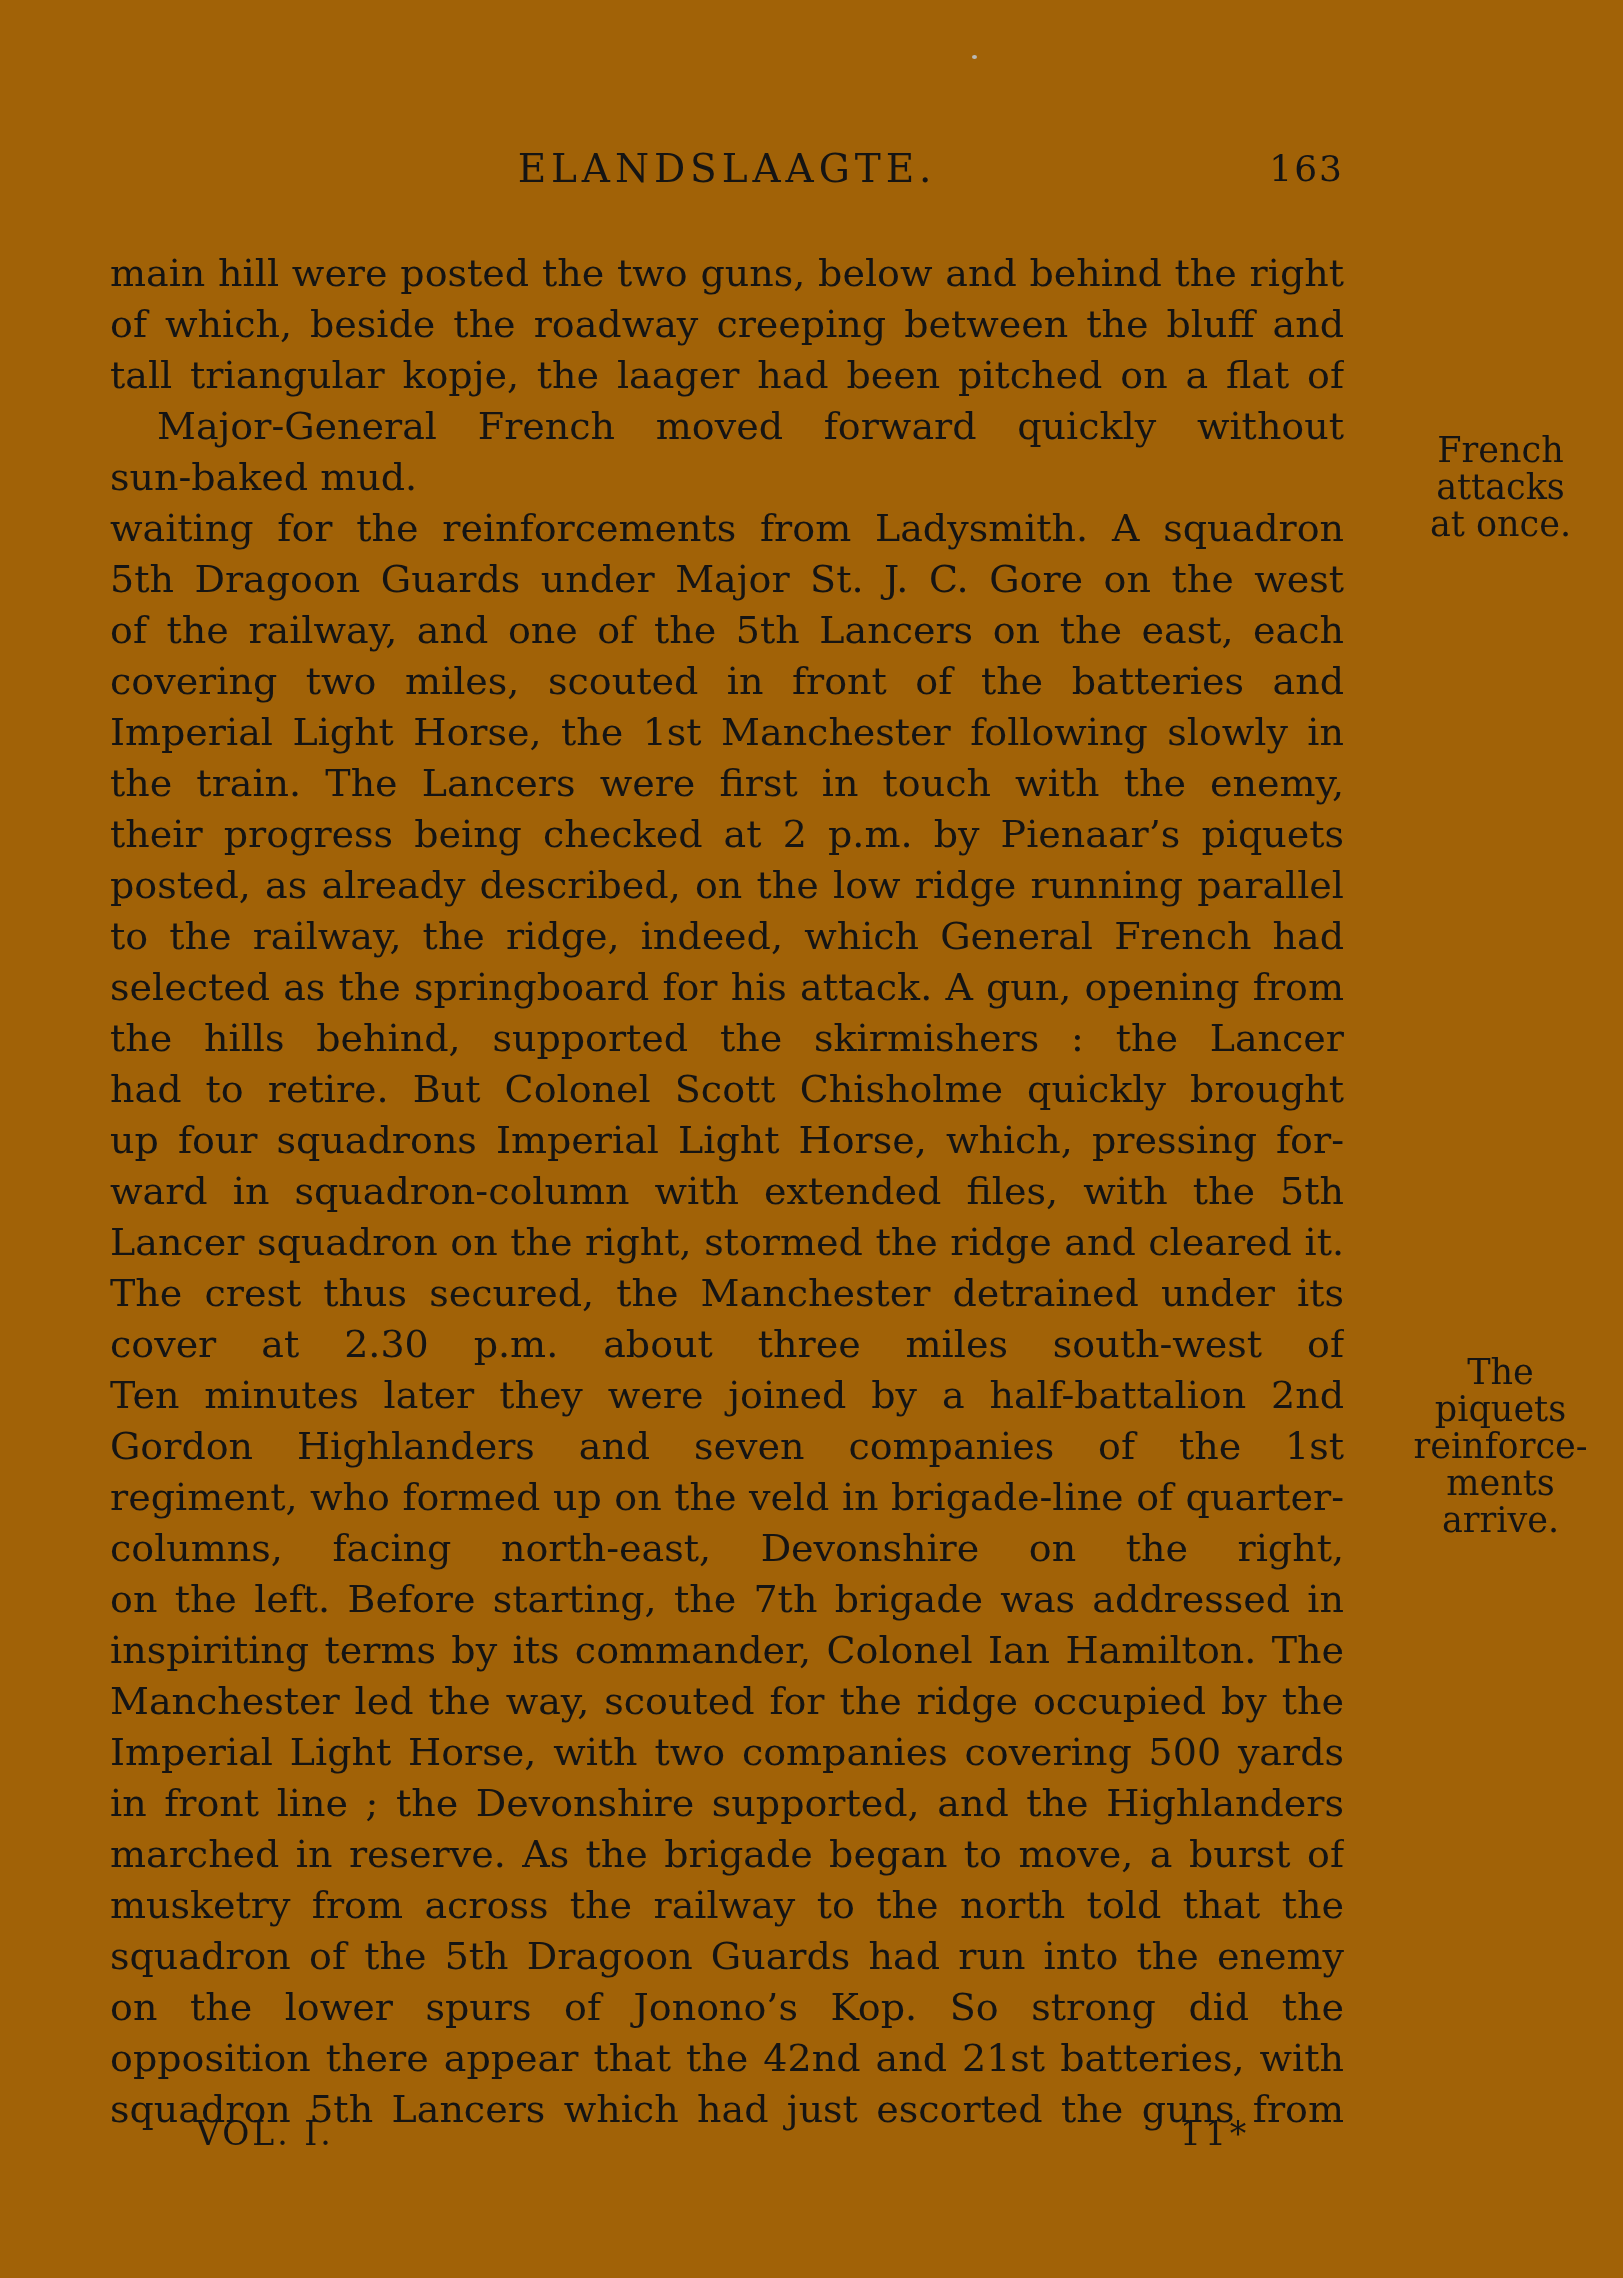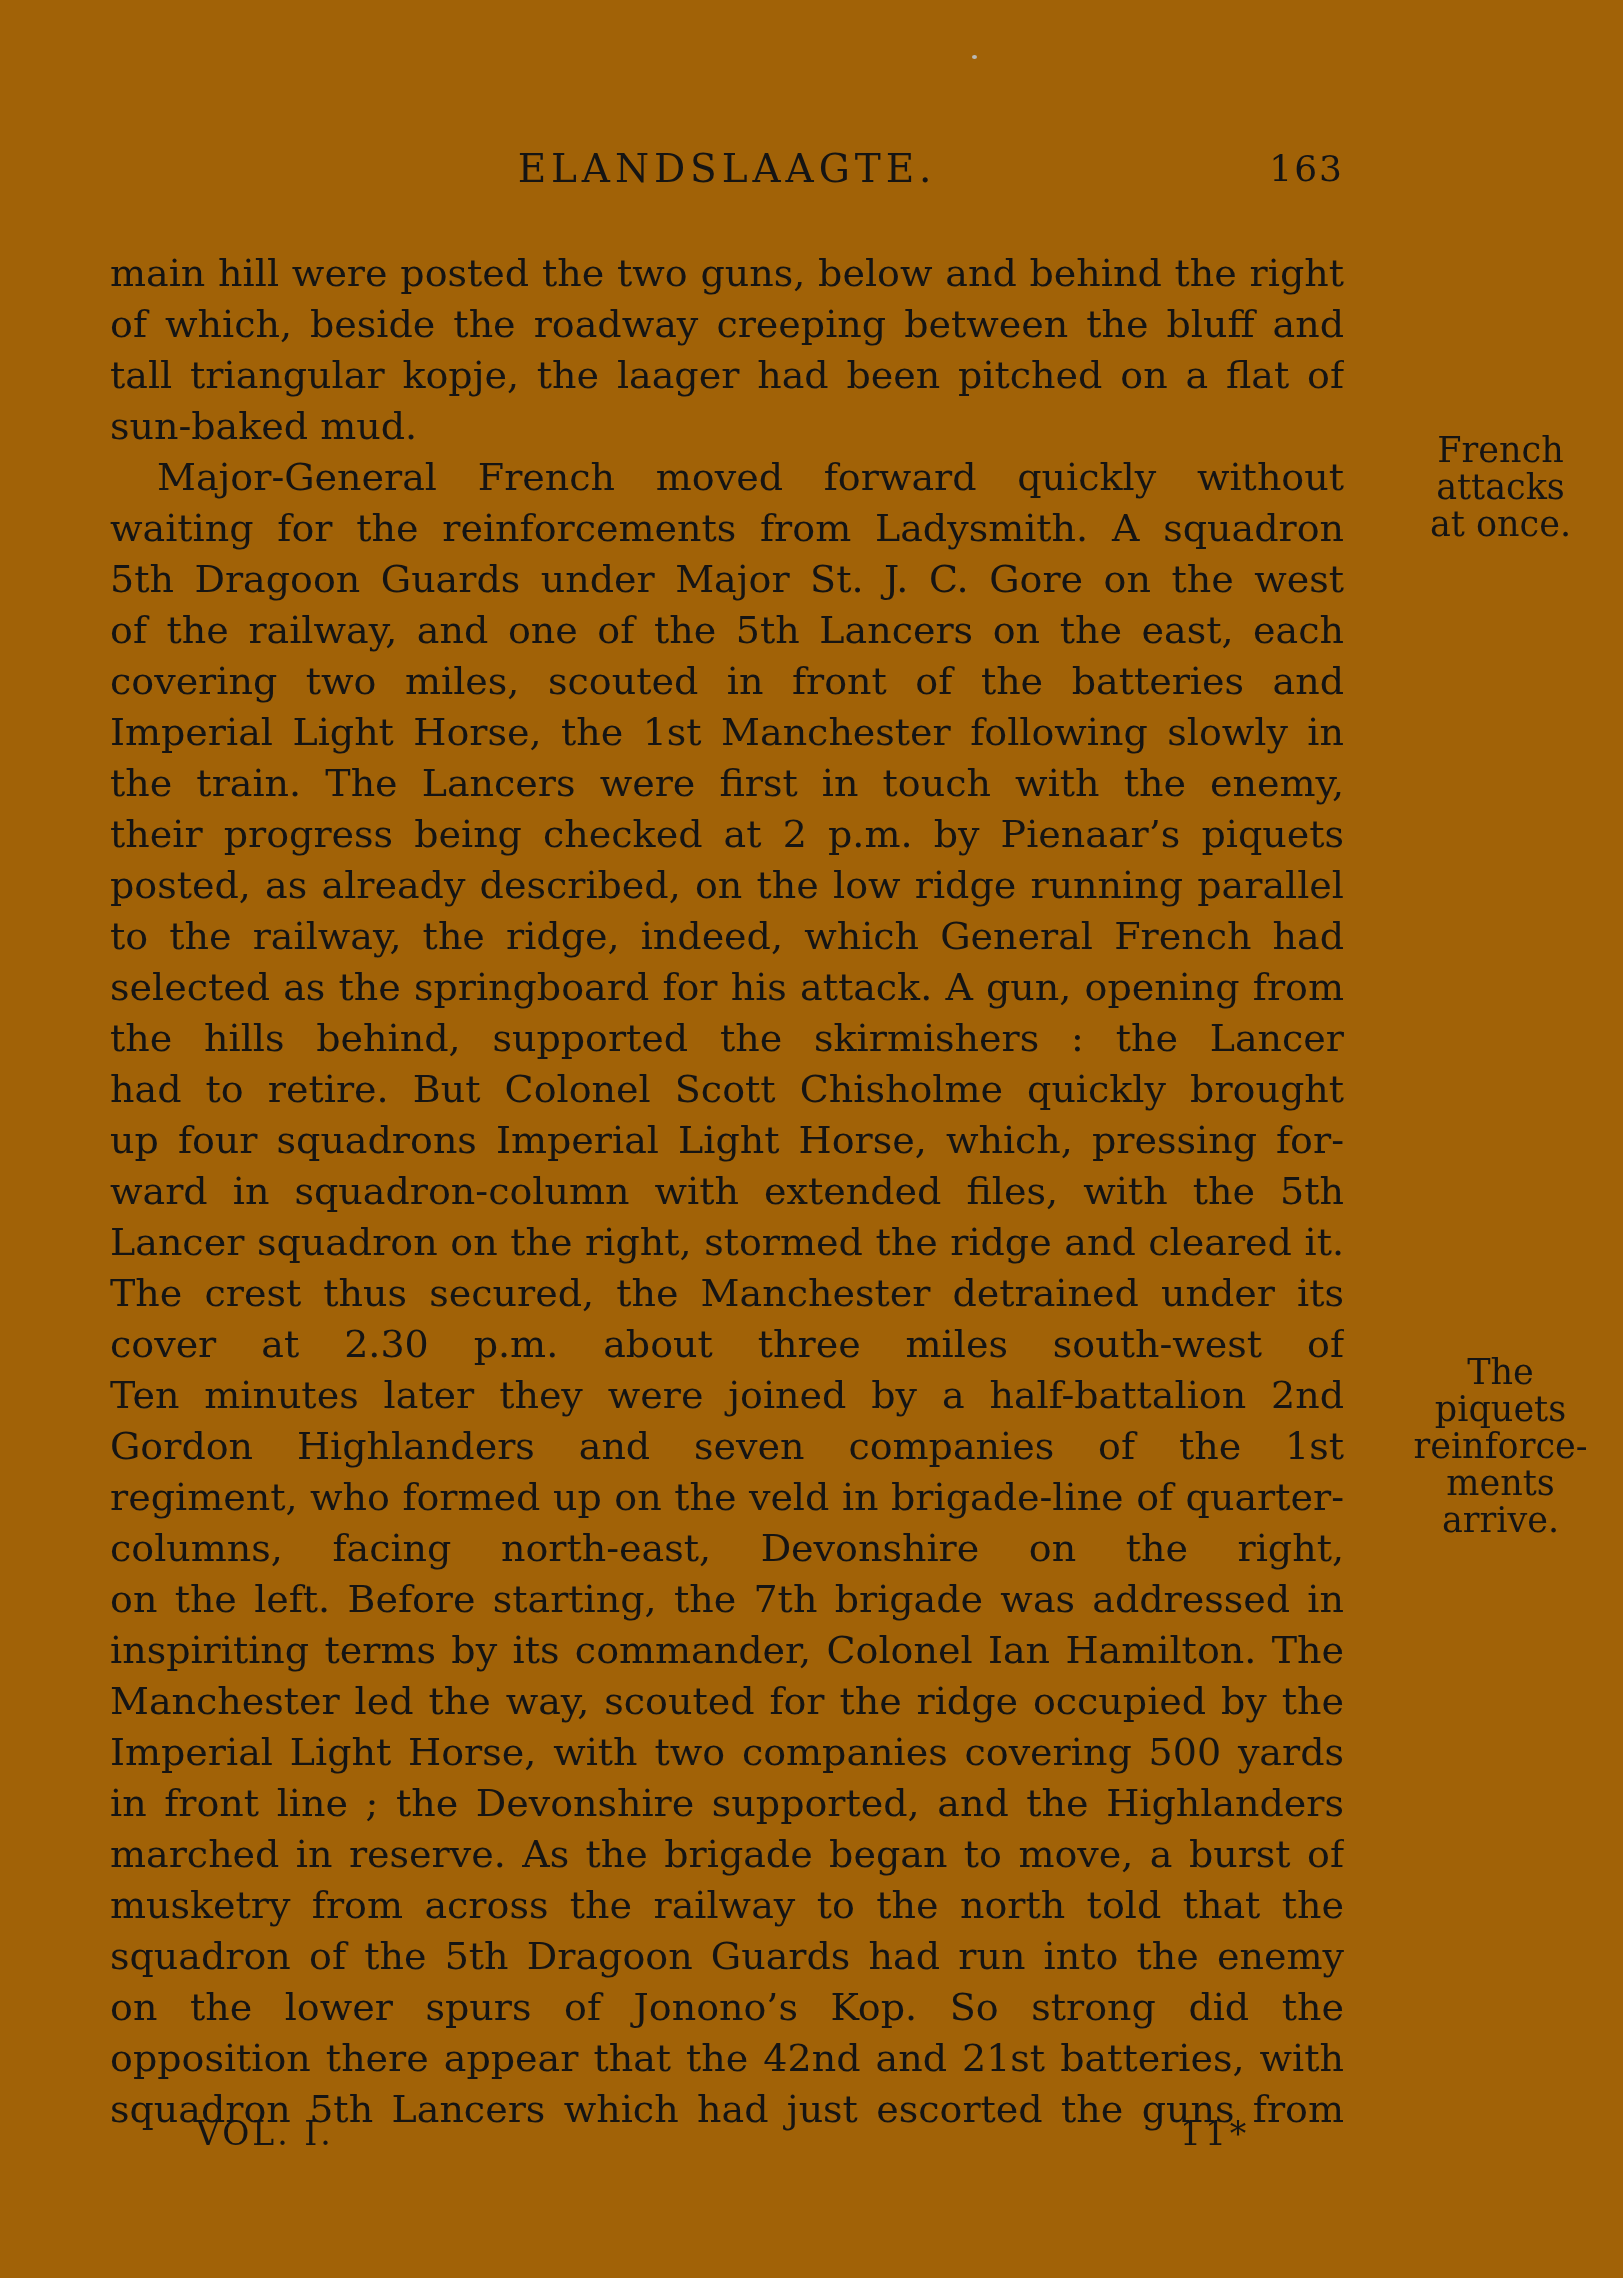--- a/index.html
+++ b/index.html
@@ -97,22 +97,22 @@
   <div class="scan-speck"></div>
 
   <div class="running-header-title">ELANDSLAAGTE.</div>
 
   <div class="running-header-page-number">163</div>
 
   <div class="body-column" id="body-column">
       <div class="text-line">main hill were posted the two guns, below and behind the right</div>
       <div class="text-line">of which, beside the roadway creeping between the bluff and the</div>
       <div class="text-line">tall triangular kopje, the laager had been pitched on a flat of</div>
+      <div class="text-line indent">Major-General French moved forward quickly without</div>
       <div class="text-line no-justify">sun-baked mud.</div>
-      <div class="text-line indent">Major-General French moved forward quickly without</div>
       <div class="text-line">waiting for the reinforcements from Ladysmith.  A squadron</div>
       <div class="text-line">5th Dragoon Guards under Major St. J. C. Gore on the west</div>
       <div class="text-line">of the railway, and one of the 5th Lancers on the east, each</div>
       <div class="text-line">covering two miles, scouted in front of the batteries and</div>
       <div class="text-line">Imperial Light Horse, the 1st Manchester following slowly in</div>
       <div class="text-line">the train.  The Lancers were first in touch with the enemy,</div>
       <div class="text-line">their progress being checked at 2 p.m. by Pienaar’s piquets</div>
       <div class="text-line">posted, as already described, on the low ridge running parallel</div>
       <div class="text-line">to the railway, the ridge, indeed, which General French had</div>
       <div class="text-line">selected as the springboard for his attack.  A gun, opening from</div>

